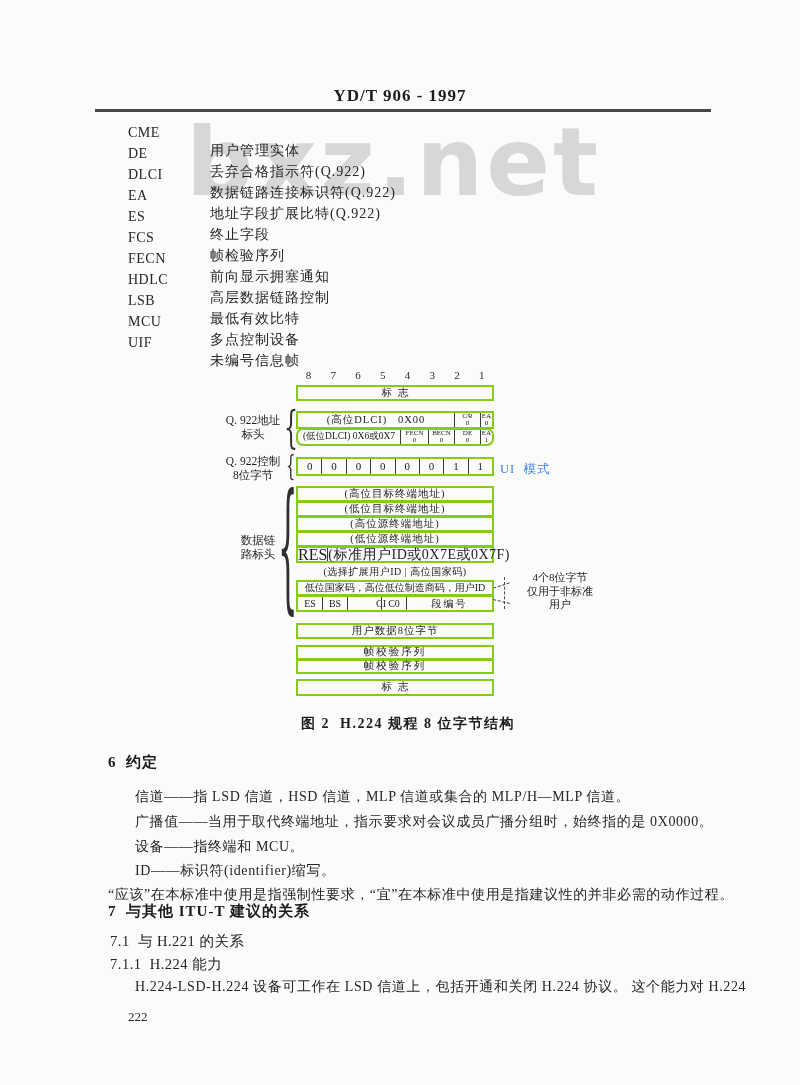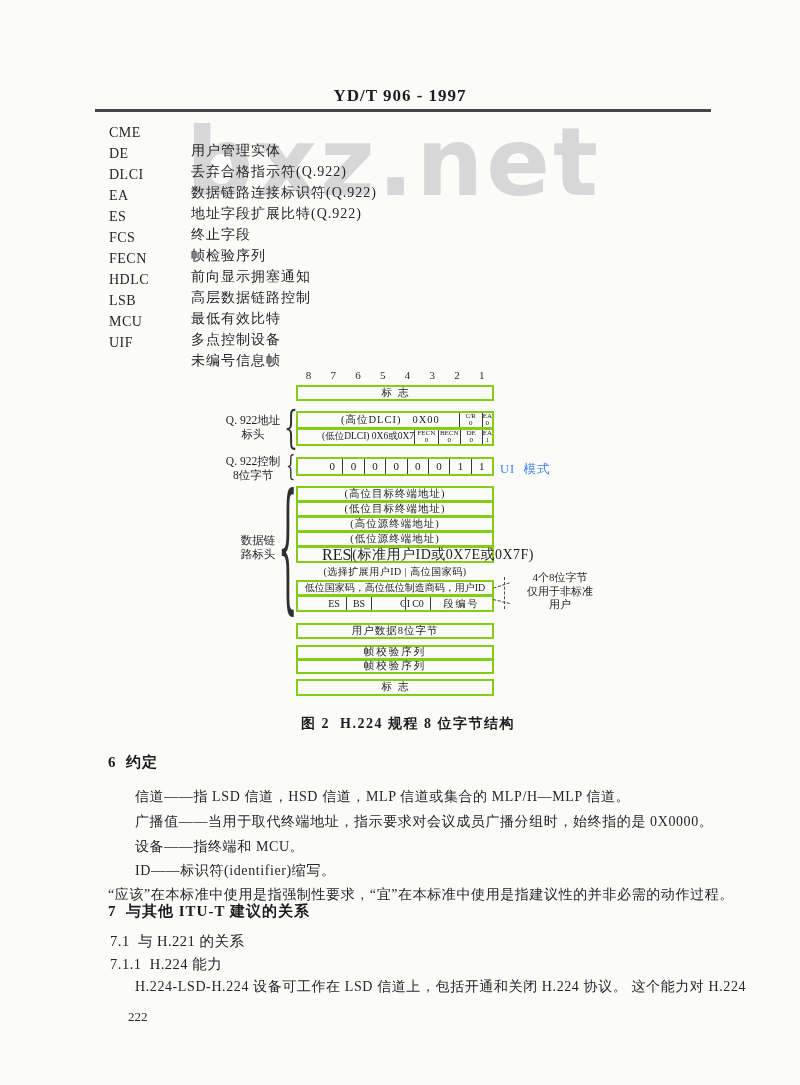--- a/index.html
+++ b/index.html
@@ -16,36 +16,36 @@
     font-family:"DejaVu Sans","Liberation Sans",sans-serif;
     font-weight:bold;font-size:94px;letter-spacing:3px;
     color:#d7d7d7;z-index:0;user-select:none;
   }
   .layer{position:absolute;inset:0;z-index:1;}
   
   .doc-header{left:0;top:86px;width:800px;text-align:center;
     font-weight:bold;font-size:17px;letter-spacing:1px;color:#1c1c1c;}
   .head-rule{position:absolute;left:95px;top:109px;width:616px;height:3px;background:#474747;}
   
-  .abbr-list{position:absolute;left:109px;top:122px;font-size:14px;color:#262626;}
+  .abbr-list{position:absolute;left:128px;top:122px;font-size:14px;color:#262626;}
   .abbr-row{display:flex;height:21px;align-items:center;}
   .abbr-key{width:82px;letter-spacing:0.5px;}
   .abbr-def{letter-spacing:1px;margin-top:36px;}
   
   .frow{
     position:absolute;left:296px;width:198px;
     border:2px solid #84cc16;box-sizing:border-box;
     display:flex;align-items:center;justify-content:center;
     font-size:10.5px;line-height:1;color:#1d1d1d;letter-spacing:1px;white-space:pre;
     background:transparent;
   }
   .frow.cells{justify-content:flex-start;letter-spacing:0;}
   .frow .c{border-left:1px solid #3a3a3a;height:100%;display:flex;
     align-items:center;justify-content:center;box-sizing:border-box;}
-  .frow .c:first-child{border-left:none;margin-left:24px;}
+  .frow .c:first-child{border-left:none;}
   .c2{flex-direction:column;font-size:7px;line-height:7.5px;letter-spacing:0;}
   .bits{position:absolute;left:296px;top:369px;width:198px;display:flex;
     font-size:11px;color:#2a2a2a;}
   .bits span{flex:1;text-align:center;}
   .wide-sp{letter-spacing:6px;text-indent:6px;}
   .fig-side-label{position:absolute;font-size:11.5px;line-height:14px;
     text-align:center;color:#1f1f1f;white-space:pre;}
   .brace{position:absolute;color:#2f2f2f;transform-origin:left top;
     font-family:"DejaVu Serif",serif;}
   .ui-label{position:absolute;left:500px;top:461px;font-size:12.5px;
@@ -136,21 +136,21 @@
 
     <div class="fig-side-label" style="left:222px;top:413px;width:62px;"><span>Q. 922地址</span><br><span>标头</span></div>
     <div class="brace" style="left:284px;top:406px;font-size:44px;line-height:44px;transform:scaleX(0.5);">{</div>
 
     <div class="frow cells" style="top:411px;height:18px;">
       <div class="c" style="width:156px;font-size:10.5px;letter-spacing:1px;">(高位DLCI)   0X00</div>
       <div class="c c2" style="width:26px;"><span>C∕R</span><span>0</span></div>
       <div class="c c2" style="flex:1;"><span>EA</span><span>0</span></div>
     </div>
 
-    <div class="frow cells" style="top:428px;height:18px;">
+    <div class="frow cells" style="top:428px;height:18px;border-radius:7px;">
       <div class="c" style="width:102px;font-size:9.5px;letter-spacing:0;">(低位DLCI) 0X6或0X7</div>
       <div class="c c2" style="width:28px;"><span>FECN</span><span>0</span></div>
       <div class="c c2" style="width:26px;"><span>BECN</span><span>0</span></div>
       <div class="c c2" style="width:26px;"><span>DE</span><span>0</span></div>
       <div class="c c2" style="flex:1;"><span>EA</span><span>1</span></div>
     </div>
 
     <div class="fig-side-label" style="left:222px;top:454px;width:62px;"><span>Q. 922控制</span><br><span>8位字节</span></div>
     <div class="brace" style="left:286px;top:452px;font-size:27px;line-height:27px;transform:scaleX(0.55);">{</div>
 

